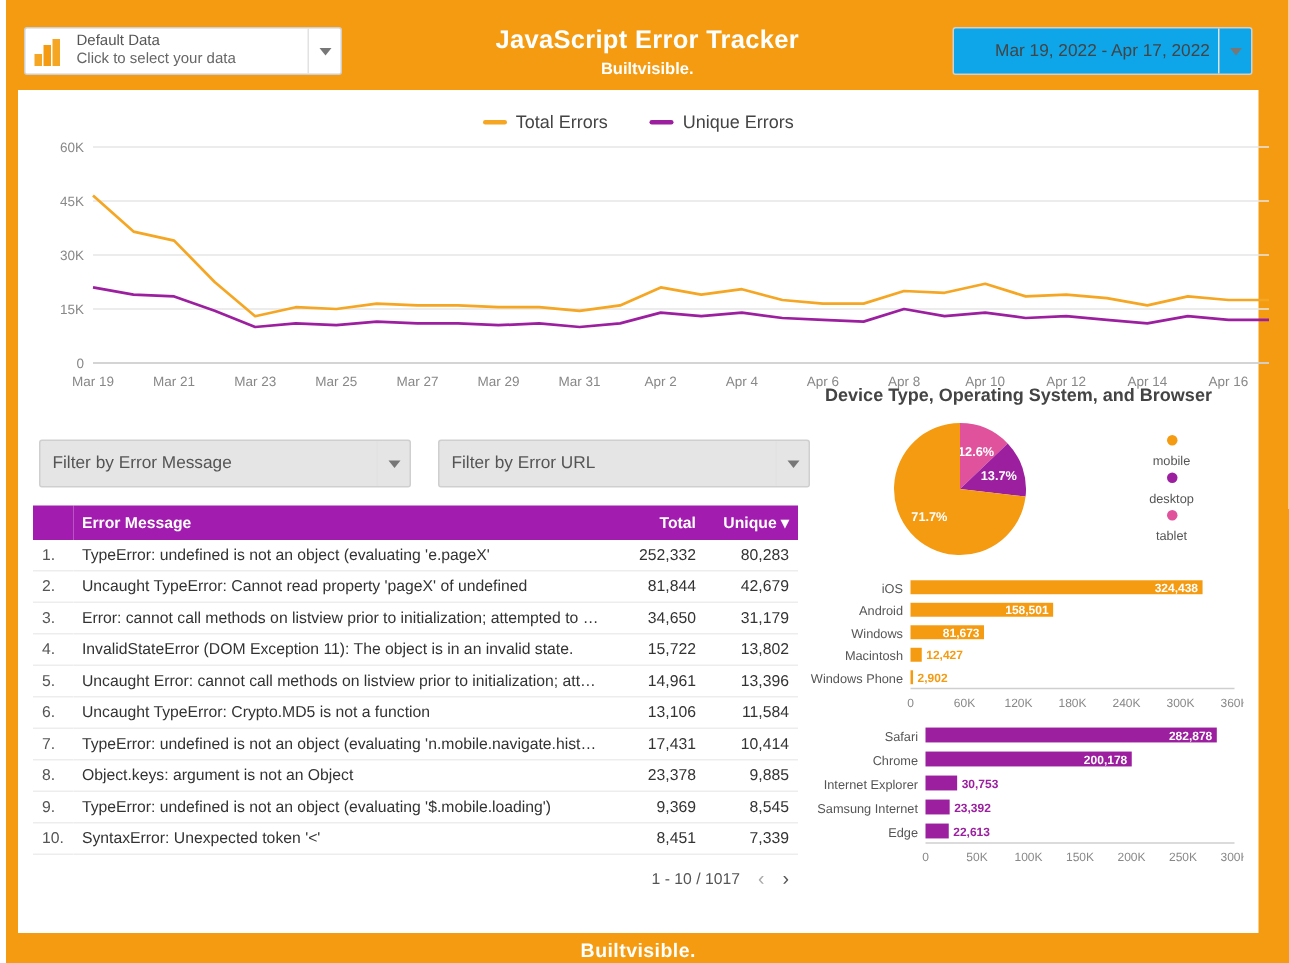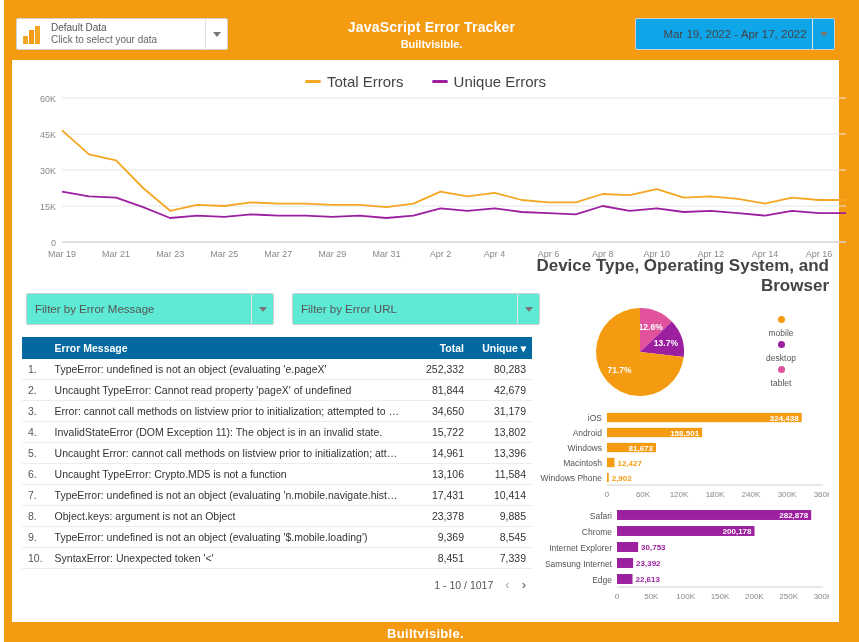--- a/index.html
+++ b/index.html
@@ -38,21 +38,21 @@
   .ds-text { line-height:1.25; }
   .ds-text .t1 { font-size:10px; color:#555; }
   .ds-text .t2 { font-size:10px; color:#666; }
   .caret-box {
     position:absolute; right:0; top:0; bottom:0; width:22px;
     border-left:1px solid #e2e2e2; display:flex; align-items:center; justify-content:center;
   }
   .caret { width:0;height:0;border-left:4px solid transparent;border-right:4px solid transparent;border-top:5px solid #777; }
   .title-block { text-align:center; flex:1; }
   .title-block .main-title {
-    color:#fff; font-size:14px; font-weight:bold; letter-spacing:0.2px;
+    color:#fff; font-size:17px; font-weight:bold; letter-spacing:0.2px;
   }
   .title-block .sub-logo {
     color:#fff; font-size:11px; font-weight:bold; margin-top:3px;
   }
   .date-selector {
     width: 200px; height:32px;
     background:#0ea5e9; border:1px solid #d0d0d0; border-radius:2px;
     display:flex; align-items:center; justify-content:center;
     position:relative; font-size:11.5px; color:#444;
   }
@@ -61,56 +61,56 @@
     background:#fff;
     height: 562px;
     padding: 6px 10px 0 10px;
     position:relative;
   }
   
   .legend {
     display:flex; justify-content:center; gap:28px; align-items:center;
     margin: 6px 0 2px 0; height:18px;
   }
-  .legend-item { display:flex; align-items:center; gap:6px; font-size:15px; color:#444; }
+  .legend-item { display:flex; align-items:center; gap:6px; font-size:12px; color:#444; }
   .legend-swatch { width:16px; height:3px; display:block; border-radius:2px;}
   
   .ts-wrap { position:relative; height: 175px; margin: 2px 4px 0 4px; }
   .ts-svg { display:block; }
   
   .filters { display:flex; gap:18px; margin: 26px 0 0 4px; }
   .filter-box {
-    width:248px; height:32px; background:#5eead4; border:1px solid #cfcfcf; border-radius:2px;
+    width:248px; height:32px; background:#e5e5e5; border:1px solid #cfcfcf; border-radius:2px;
     display:flex; align-items:center; padding:0 8px; position:relative;
     color:#555; font-size:11.5px;
   }
   
   .table-wrap { margin-top: 12px; width: 510px; }
   table { border-collapse:collapse; width:100%; font-size:10.5px; }
   thead th {
-    background:#0369a1; color:#fff; font-weight:bold; text-align:left;
+    background:#a21caf; color:#fff; font-weight:bold; text-align:left;
     padding: 5px 6px; font-size:10.5px;margin-top:16px;
   }
   thead th.num { text-align:right; }
   tbody td {
     padding: 4px 6px; border-bottom:1px solid #ededed; color:#333;
     white-space:nowrap; overflow:hidden; text-overflow:ellipsis;
   }
   tbody td.idx { width: 20px; color:#555; }
   tbody td.num { text-align:right; width:62px; }
   tbody tr:nth-child(odd) td { background:#fff; }
   tbody tr:nth-child(even) td { background:#fff; }
   .pager { display:flex; align-items:center; justify-content:flex-end; gap:12px; font-size:10.5px; color:#555; padding: 8px 6px 0 0;}
   .pager .arrow { color:#aaa; cursor:default; font-size:13px; }
   .pager .arrow.active { color:#555; }
   
   .right-panel {
     position:absolute; right: 10px; top: 196px; width: 300px;
   }
-  .rp-title { text-align:right; font-weight:bold; color:#444; font-size:17px; margin-bottom:2px;}
+  .rp-title { text-align:center; font-weight:bold; color:#444; font-size:12px; margin-bottom:2px;}
   .pie-row { display:flex; align-items:center; justify-content:center; }
   .pie-legend { font-size:8.5px; color:#555; margin-left:8px; }
   .pie-legend div { display:flex; align-items:center; gap:5px; margin:3px 0;flex-direction:column; }
   .pie-legend span.dot { width:7px;height:7px;border-radius:50%; display:block;}
   
   .footer {
     height: 22px; display:flex; align-items:center; justify-content:center;
     color:#fff; font-weight:bold; font-size:13px; letter-spacing:0.3px;
   }
   svg text { font-family:"Liberation Sans", sans-serif; }

